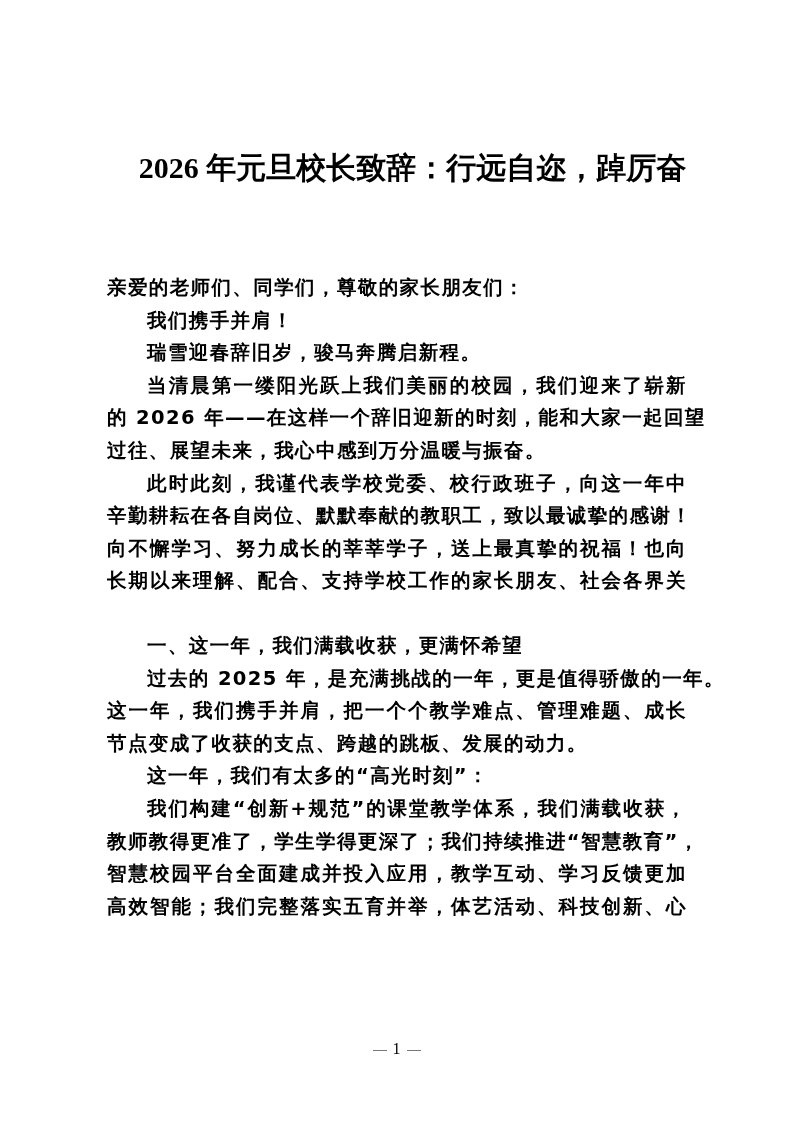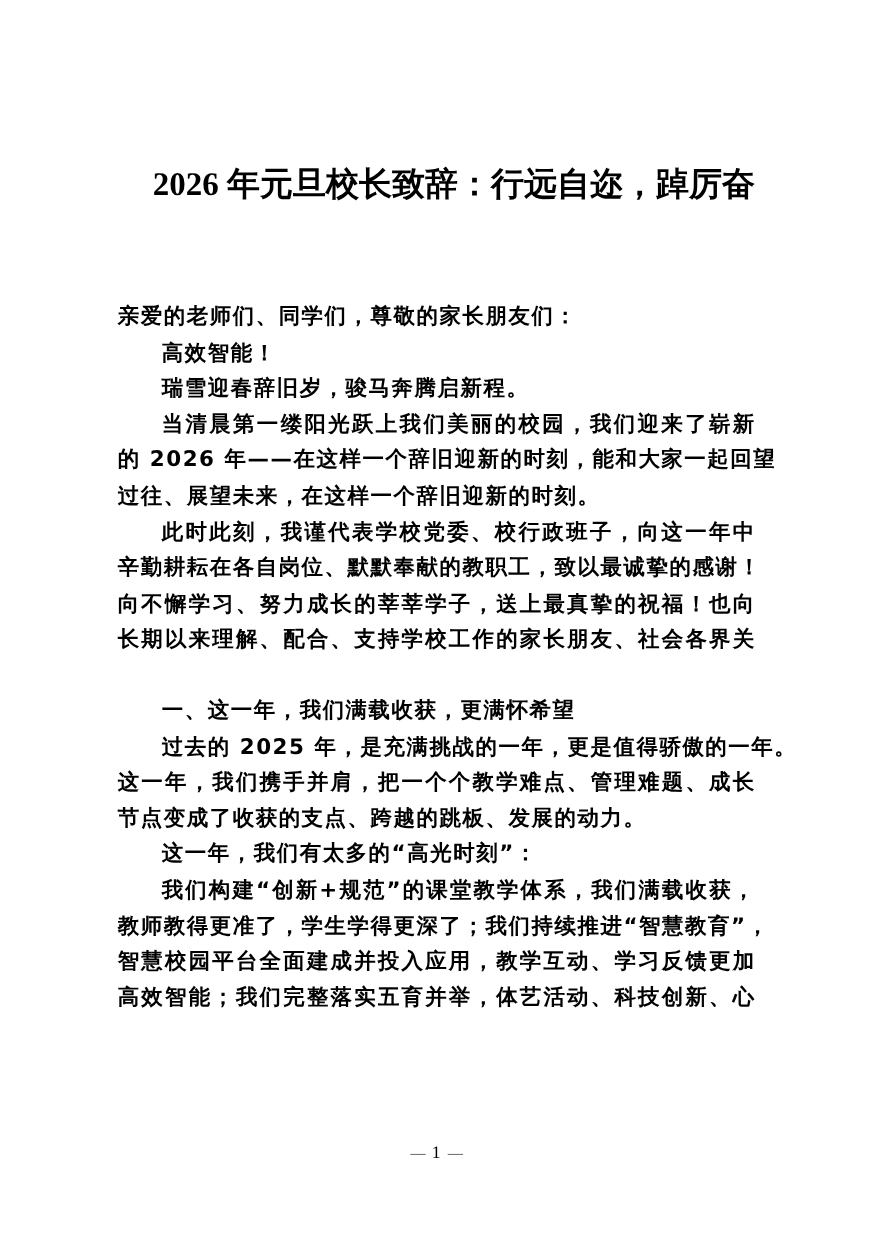--- a/index.html
+++ b/index.html
@@ -94,31 +94,31 @@
     <span class="line-block" style="display:block">2026 年元旦校长致辞：行远自迩，踔厉奋</span>
   </h1>
 
   <div class="body-text">
 
     <div class="para">
       <span class="line last">亲爱的老师们、同学们，尊敬的家长朋友们：</span>
     </div>
 
     <div class="para">
-      <span class="line last indent">高效智能！</span>
+      <span class="line last indent">我们携手并肩！</span>
     </div>
 
     <div class="para">
       <span class="line last indent">瑞雪迎春辞旧岁，骏马奔腾启新程。</span>
     </div>
 
     <div class="para">
       <span class="line indent">当清晨第一缕阳光跃上我们美丽的校园，我们迎来了崭新</span>
       <span class="line">的 2026 年——在这样一个辞旧迎新的时刻，能和大家一起回望</span>
-      <span class="line last">过往、展望未来，在这样一个辞旧迎新的时刻。</span>
+      <span class="line last">过往、展望未来，我心中感到万分温暖与振奋。</span>
     </div>
 
     <div class="para">
       <span class="line indent">此时此刻，我谨代表学校党委、校行政班子，向这一年中</span>
       <span class="line">辛勤耕耘在各自岗位、默默奉献的教职工，致以最诚挚的感谢！</span>
       <span class="line">向不懈学习、努力成长的莘莘学子，送上最真挚的祝福！也向</span>
       <span class="line">长期以来理解、配合、支持学校工作的家长朋友、社会各界关</span>
     </div>
 
     <div class="para" style="font-weight:bold;margin-top:32px;">

